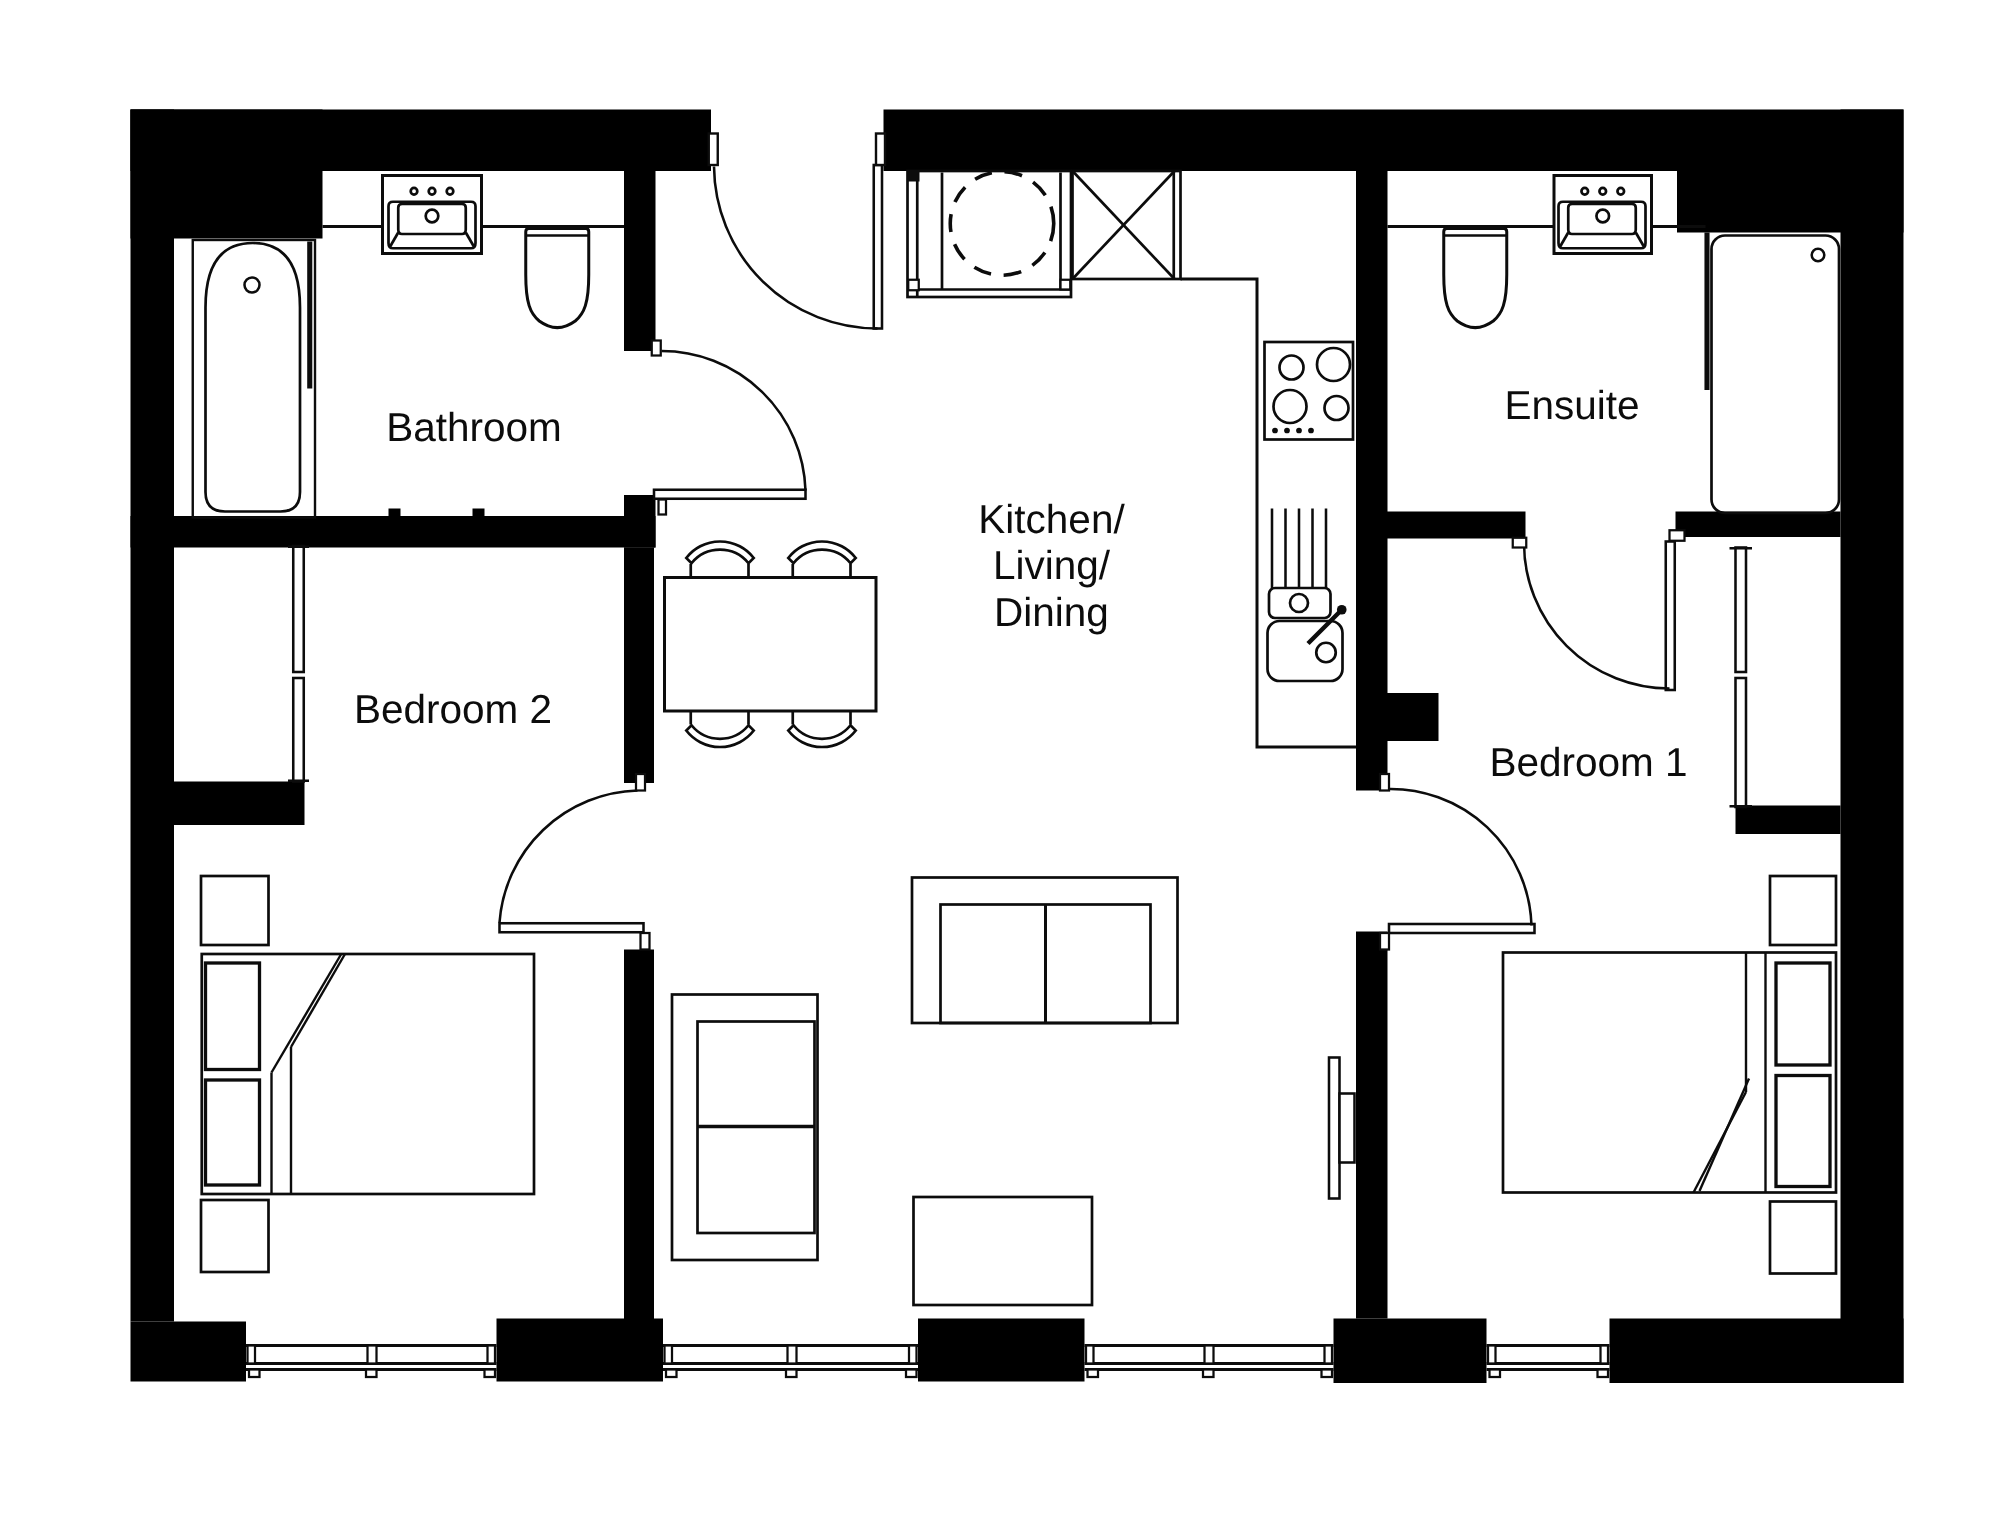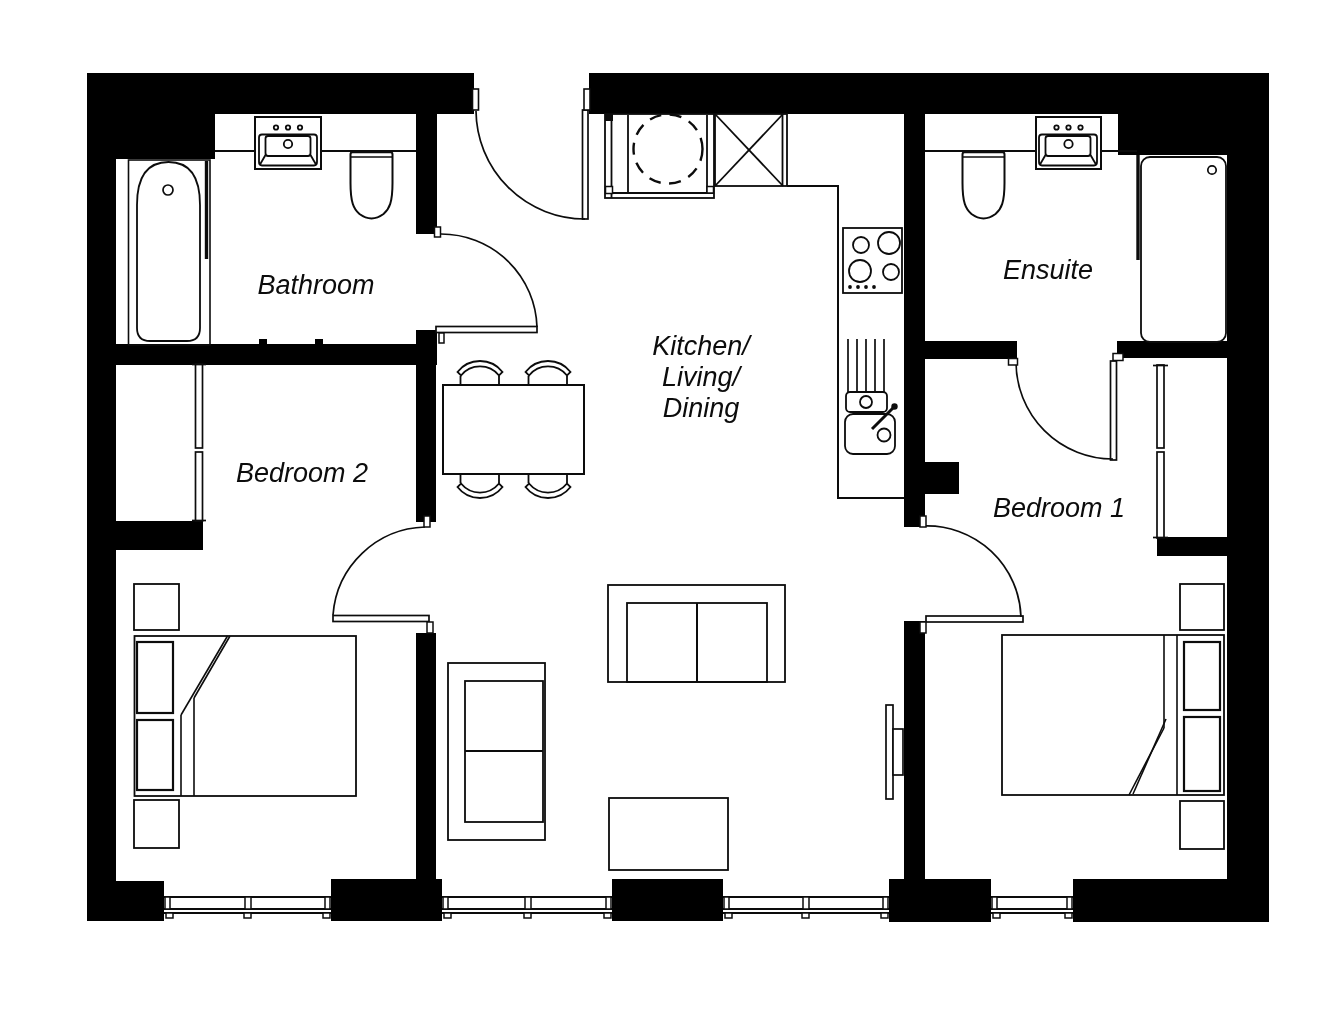--- a/index.html
+++ b/index.html
@@ -1,16 +1,16 @@
 <!DOCTYPE html>
 <html><head>
 <meta charset="utf-8">
 <style>
   html,body{margin:0;padding:0;background:#ffffff;}
-  .plan{width:1342px;height:1010px;position:relative;font-style:italic;}
+  .plan{width:1342px;height:1010px;position:relative;}
   text{font-family:"Liberation Sans",sans-serif;fill:#0c0c0c;}
 </style>
 </head>
 <body>
 <div class="plan">
 <svg width="1342" height="1010" viewBox="0 0 1342 1010" xmlns="http://www.w3.org/2000/svg">
 
 <rect x="0" y="0" width="1342" height="1010" fill="#ffffff"></rect>
 <g id="walls" fill="#000000" stroke="none">
 

